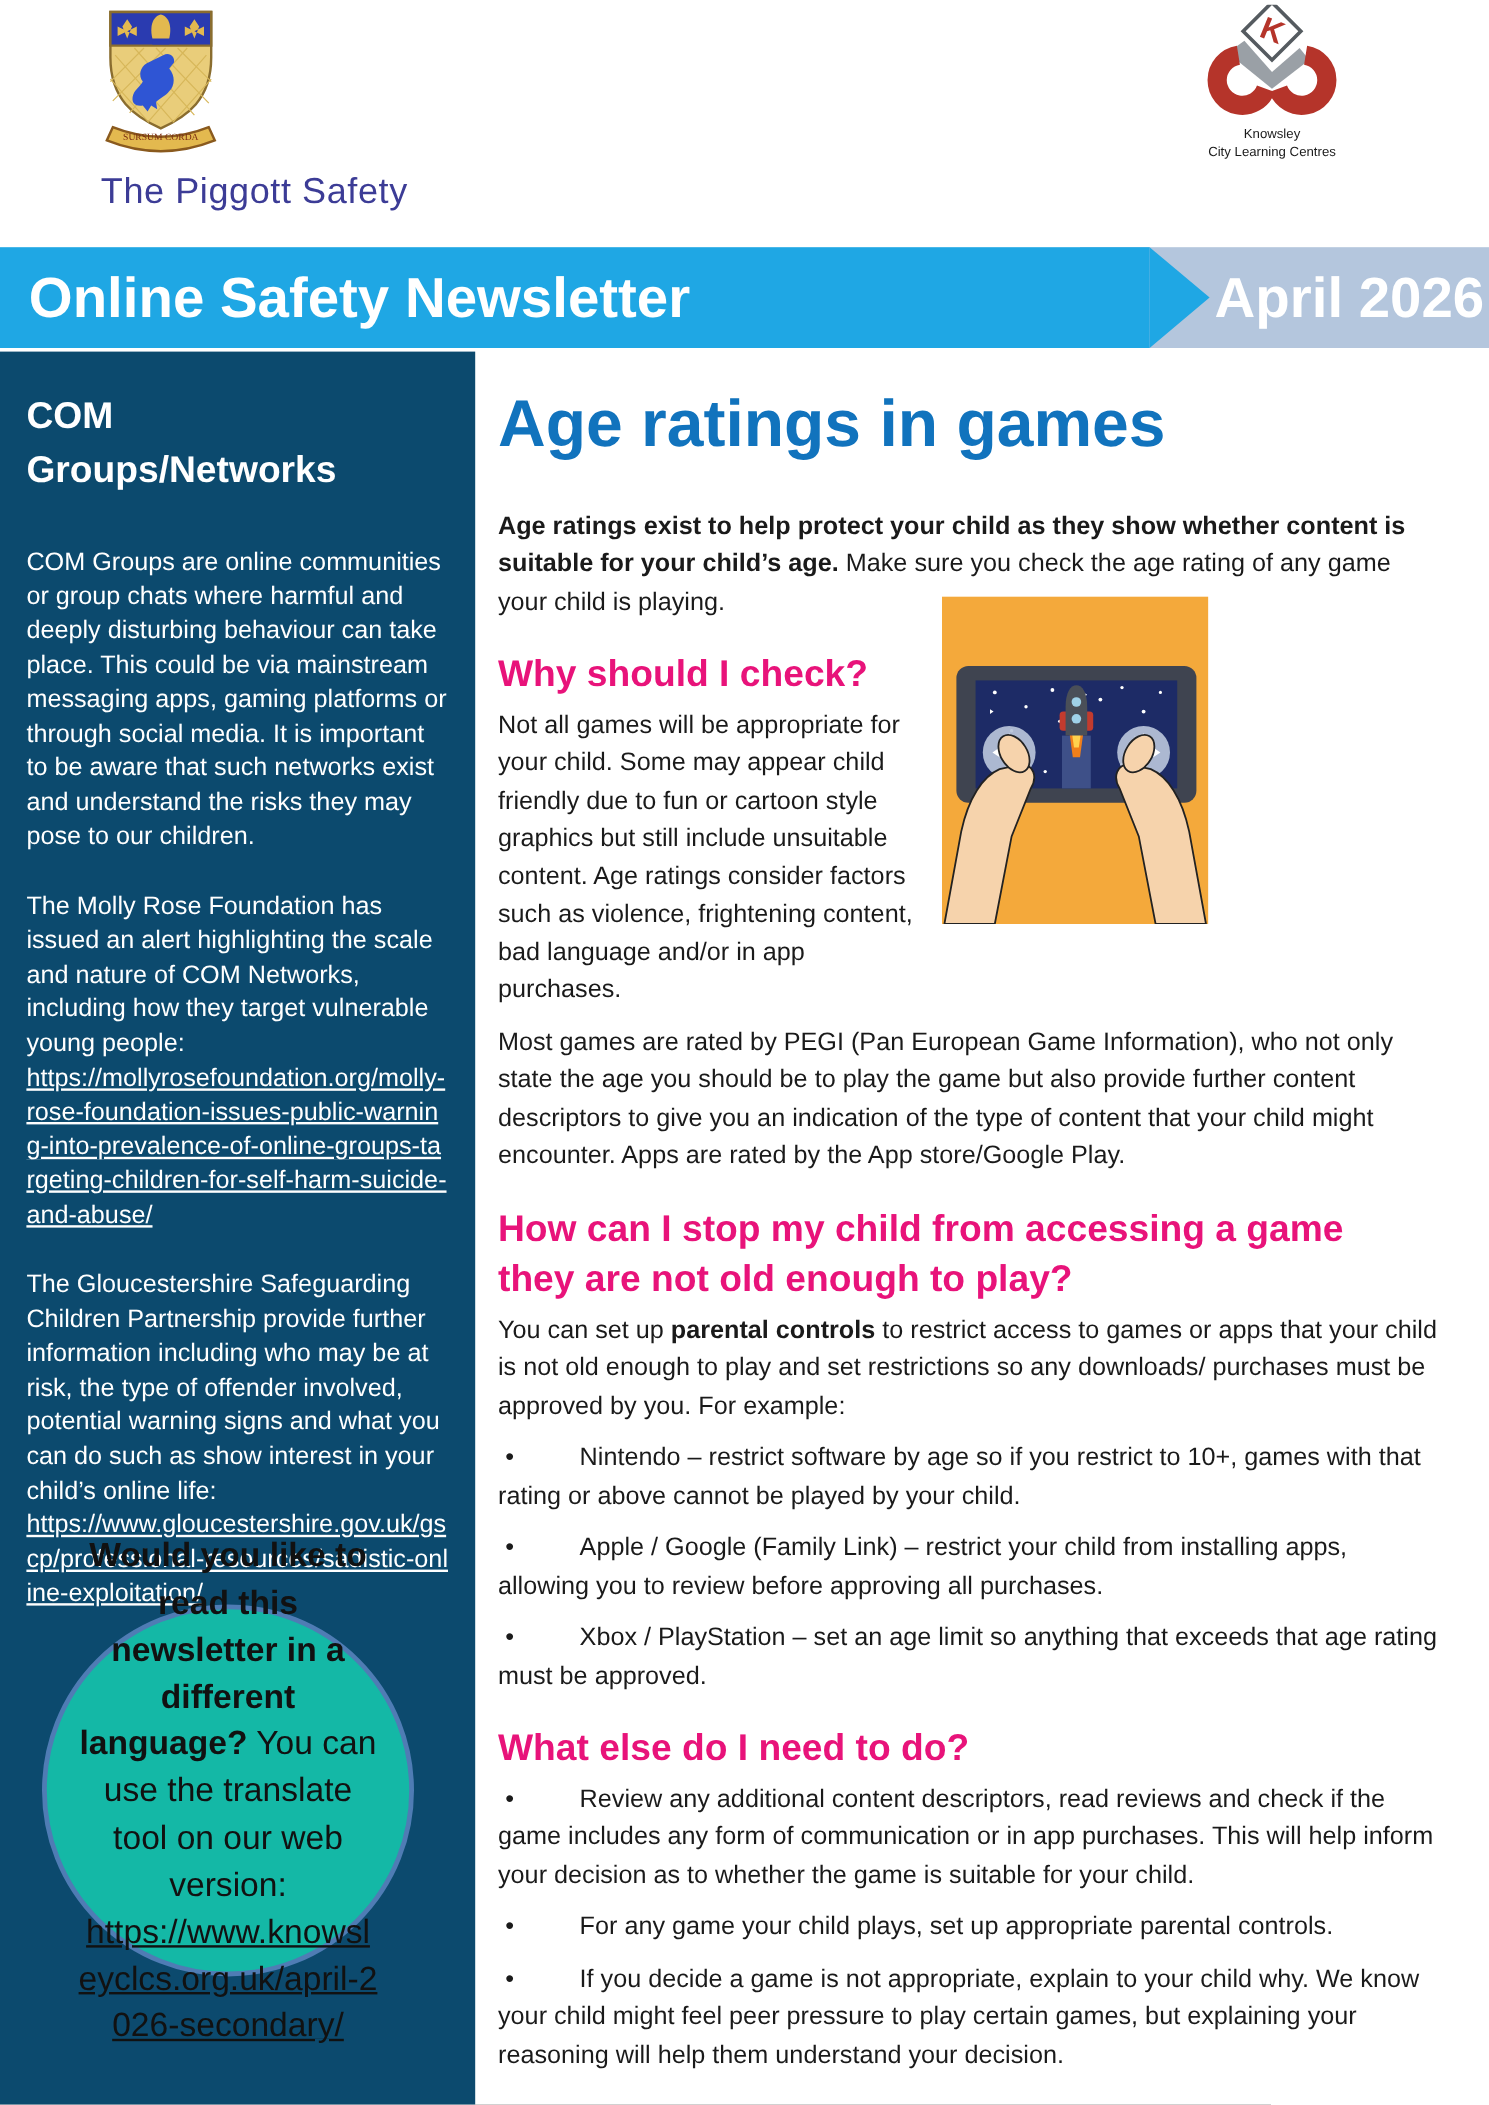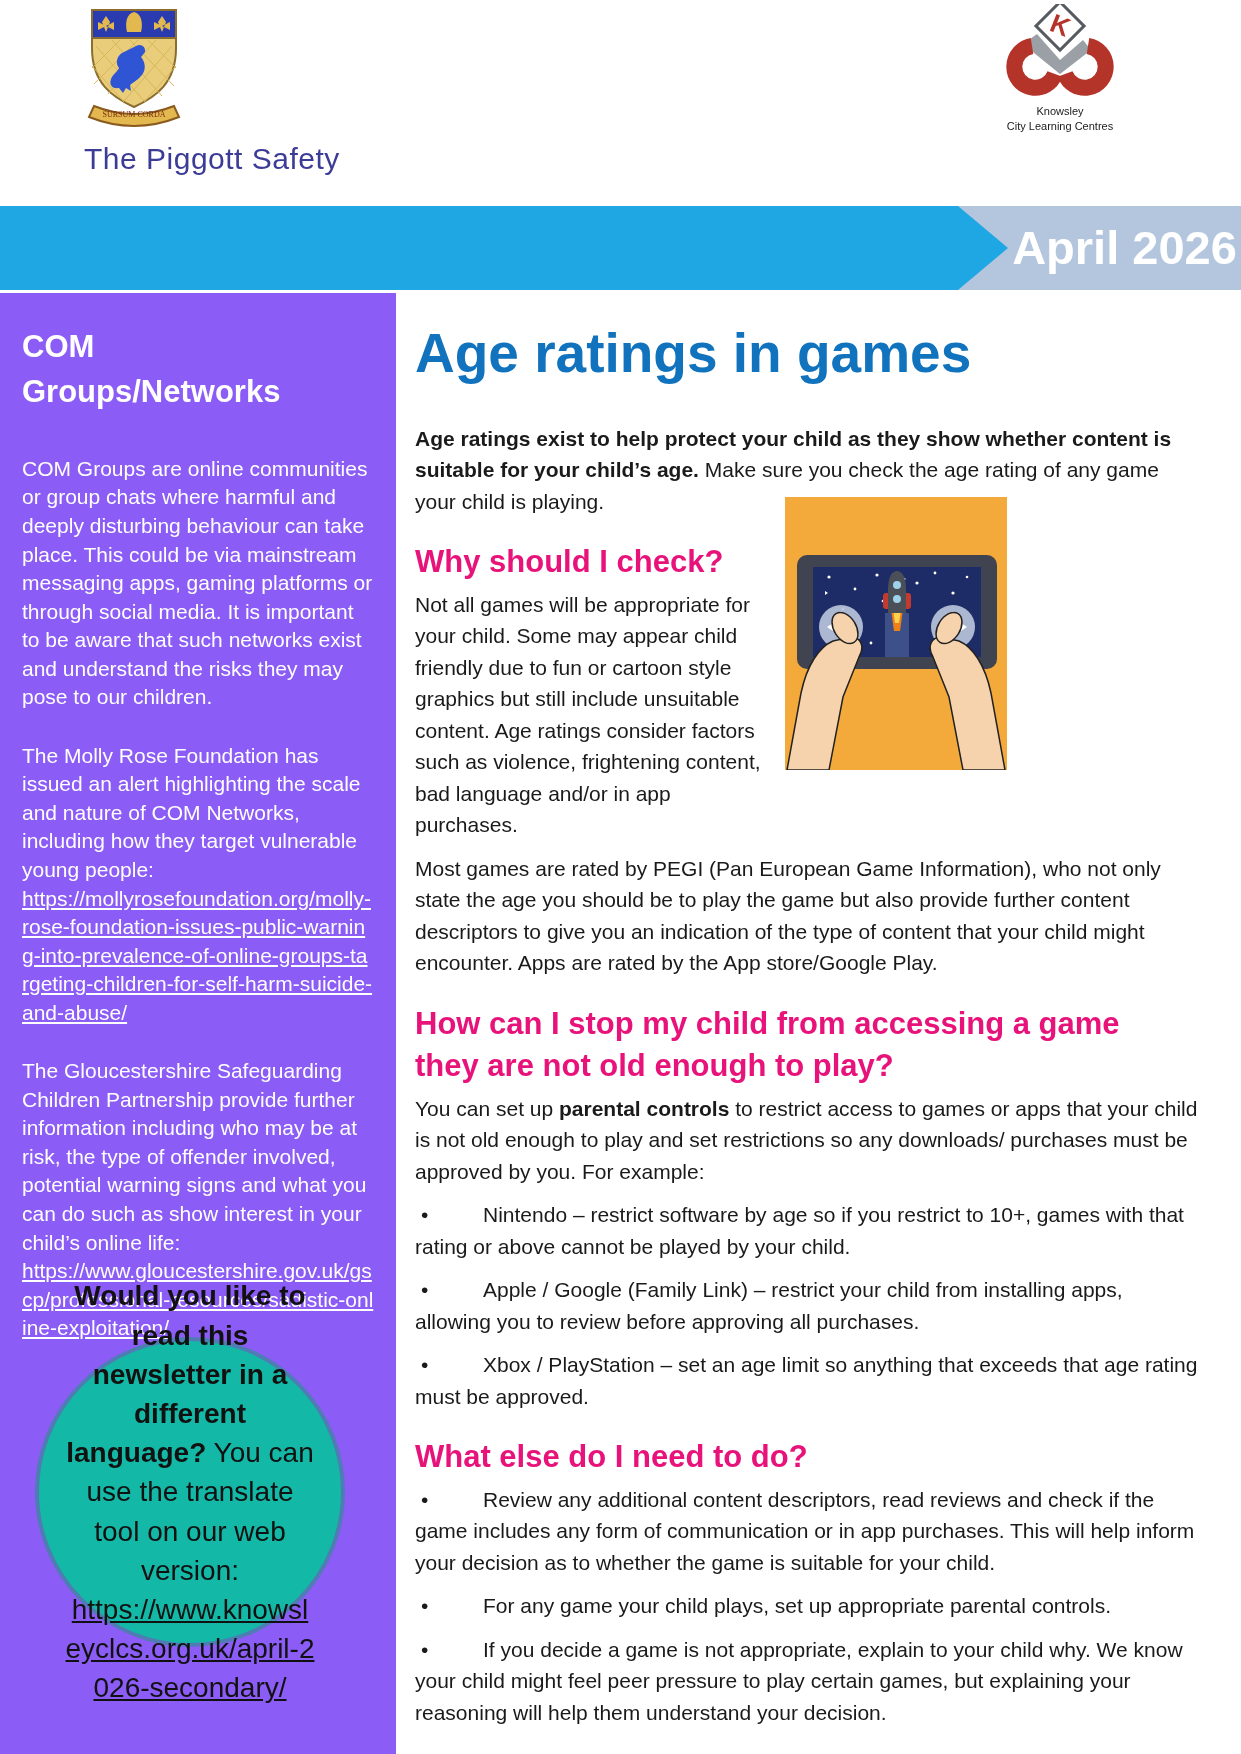--- a/index.html
+++ b/index.html
@@ -29,21 +29,21 @@
     position:absolute;left:24px;top:0;height:84px;line-height:84px;
     font-size:47px;font-weight:bold;color:#ffffff;white-space:nowrap;
   }
   .banner-date{
     position:absolute;left:1008px;right:0;top:0;height:104px;line-height:84px;
     text-align:center;font-size:47px;font-weight:bold;color:#ffffff;
   }
   
   .sidebar{
     position:absolute;left:0;top:293px;width:396px;height:1461px;
-    background:#8b5cf6;color:#ffffff;box-sizing:border-box;
+    background:#0c4a6e;color:#ffffff;box-sizing:border-box;
     padding:32px 22px 0 22px;font-size:21px;line-height:1.36;
   }
   .sidebar-title{font-size:31px;font-weight:bold;line-height:1.45;margin:0 0 40px 0;}
   .sidebar p{margin:0 0 30px 0;}
   .sidebar a{color:#ffffff;text-decoration:underline;word-break:break-all;display:block;}
   
   .lang-circle{
     position:absolute;left:35px;top:1337px;width:310px;height:310px;
     border-radius:50%;background:#14b8a6;border:4px solid #4f7cb4;
     color:#111;display:flex;align-items:center;justify-content:center;
@@ -106,20 +106,21 @@
     <div class="kcl-text">
       <div>Knowsley</div>
       <div>City Learning Centres</div>
     </div>
   </div>
 
   <div class="banner">
     <div class="banner-light"></div>
     <div class="banner-main"></div>
     <div class="banner-arrow"></div>
+    <div class="banner-title">Online Safety Newsletter</div>
     <div class="banner-date">April 2026</div>
   </div>
 
   <div class="sidebar">
     <div class="sidebar-title">
       <span style="display:block">COM</span>
       <span style="display:block">Groups/Networks</span>
     </div>
     <p>COM Groups are online communities or group chats where harmful  and deeply disturbing behaviour can take place. This could be via mainstream messaging apps, gaming platforms or through social media. It is important to be aware that such networks exist and understand the risks they may pose to our children.</p>
     <p>

